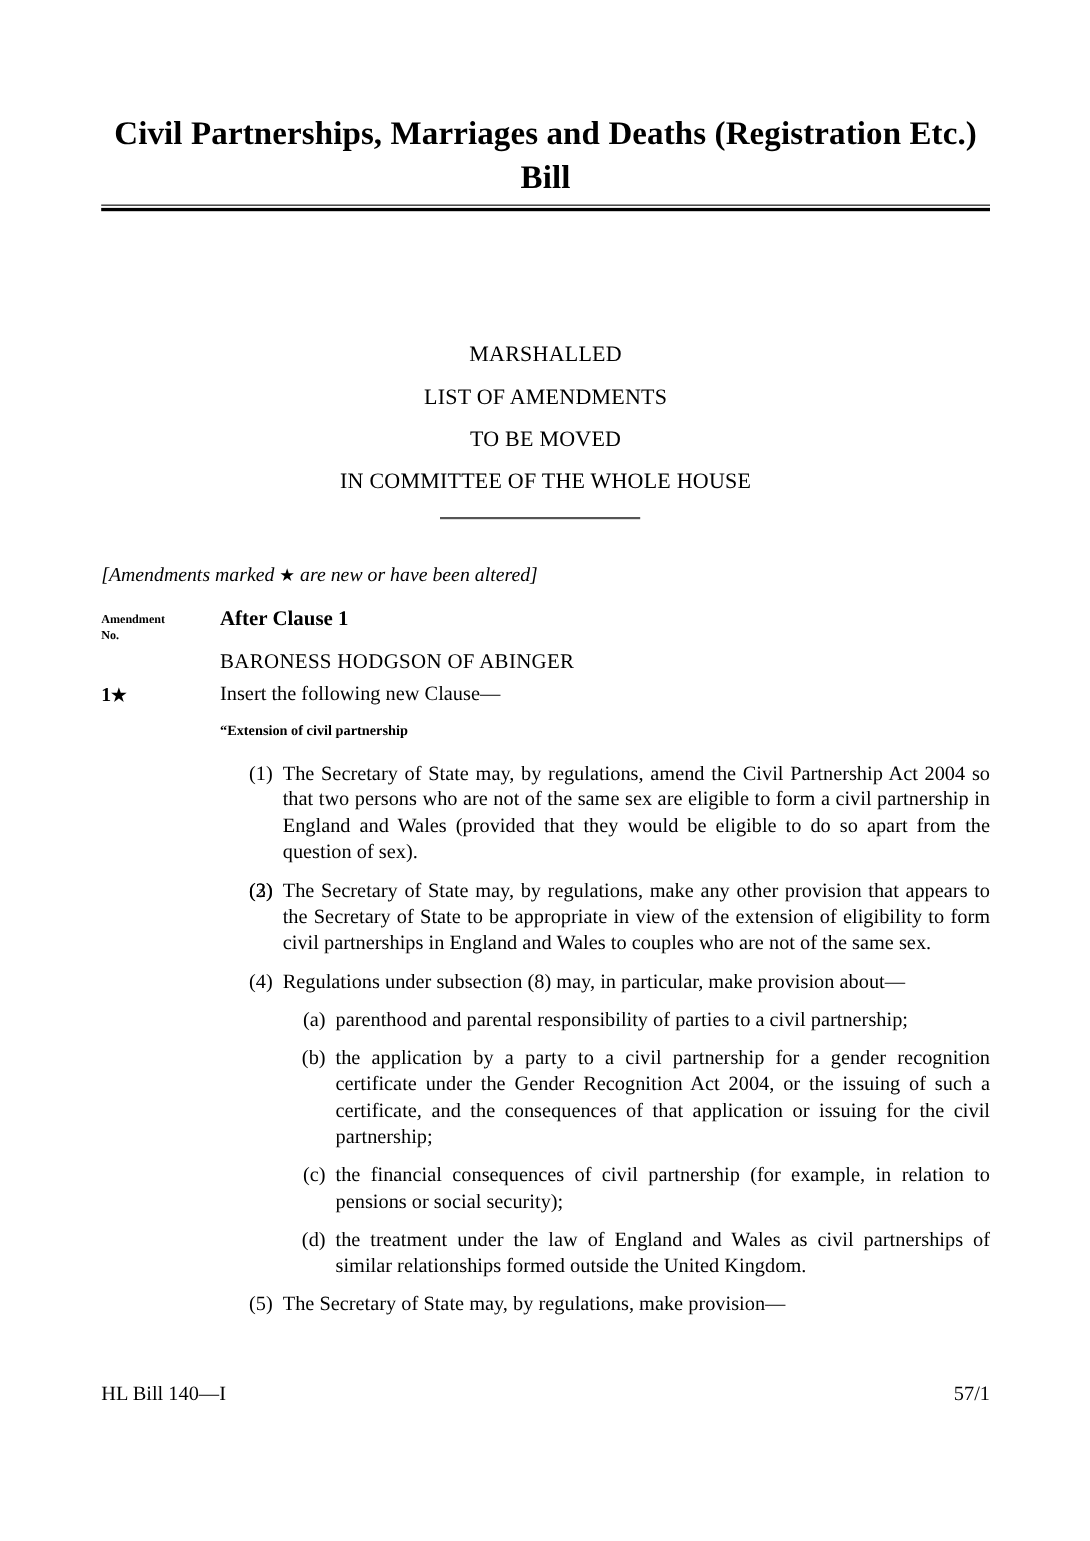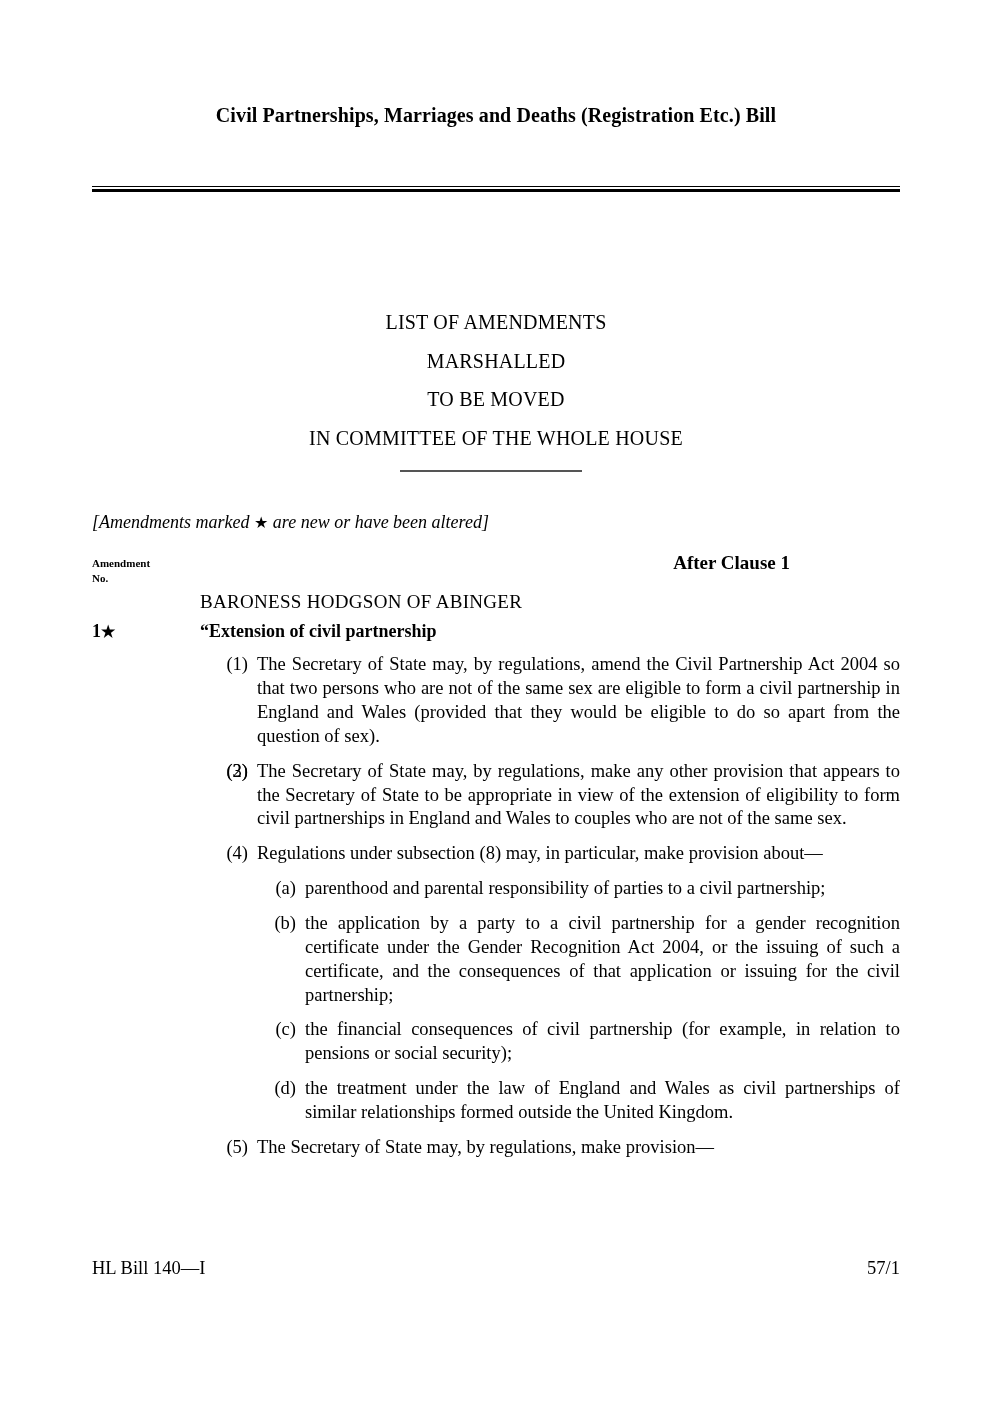--- a/index.html
+++ b/index.html
@@ -23,21 +23,21 @@
     height: 1401px;
   }
 
   
   .doc-title {
     position: absolute;
     left: 92px;
     top: 102px;
     width: 808px;
     text-align: center;
-    font-size: 20px;
+    font-size: 30px;
     font-weight: bold;
     line-height: 1.33;
     letter-spacing: 0.1px;
   }
 
   .title-rule {
     position: absolute;
     left: 92px;
     top: 186px;
     width: 808px;
@@ -104,21 +104,21 @@
     font-weight: bold;
     line-height: 1.32;
   }
 
   
   .clause-heading {
     position: absolute;
     left: 200px;
     top: 552px;
     width: 590px;
-    text-align: right;
+    text-align: left;
     font-size: 19px;
     font-weight: bold;
   }
 
   .sponsor {
     position: absolute;
     left: 200px;
     top: 591px;
     width: 590px;
     text-align: left;
@@ -144,23 +144,23 @@
     width: 700px;
     font-size: 18.5px;
     line-height: 1.29;
   }
 
   .lead-line {
     margin: 0 0 12px 0;
   }
 
   .new-clause-title {
-    margin: 0 0 10px 0;
-    font-weight: bold;
-    font-size: 18px;
+    margin: 0 0 20px 0;
+    font-weight: bold;
+    font-size: 13px;
   }
 
   
   .subsec {
     position: relative;
     margin: 0 0 11px 0;
     padding-left: 57px;
     text-align: justify;
     text-justify: inter-word;
   }
@@ -218,22 +218,22 @@
 <div class="page">
 
   <div class="doc-title">Civil Partnerships, Marriages and Deaths (Registration Etc.) Bill</div>
 
   <div class="title-rule">
     <div class="thin"></div>
     <div class="thick"></div>
   </div>
 
   <div class="heading-block">
+    <span class="hline">MARSHALLED</span>
     <span class="hline">LIST OF AMENDMENTS</span>
-    <span class="hline">MARSHALLED</span>
     <span class="hline">TO BE MOVED</span>
     <span class="hline">IN COMMITTEE OF THE WHOLE HOUSE</span>
   </div>
 
   <div class="short-rule"></div>
 
   <div class="star-note">
     <span>[Amendments marked </span><span class="star">★</span><span> are new or have been altered]</span>
   </div>
 
@@ -244,20 +244,21 @@
 
   <div class="clause-heading">After Clause 1</div>
   <div class="sponsor">BARONESS HODGSON OF ABINGER</div>
 
   <div class="amend-marker">
     <span>1</span><span class="star">★</span>
   </div>
 
   <div class="body-col">
 
+    <p class="lead-line">Insert the following new Clause—</p>
 
     <p class="new-clause-title">“Extension of civil partnership</p>
 
     <div class="subsec">
       <span class="marker">(1)</span>
       <span>The Secretary of State may, by regulations, amend the Civil Partnership Act 2004 so that two persons who are not of the same sex are eligible to form a civil partnership in England and Wales (provided that they would be eligible to do so apart from the question of sex).</span>
     </div>
 
     <div class="subsec">
       <span class="marker">(2)</span>

